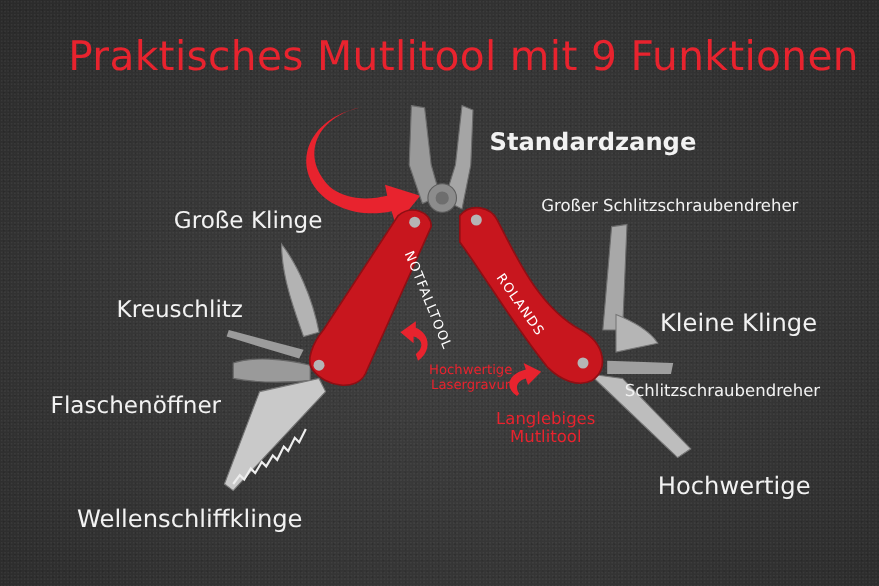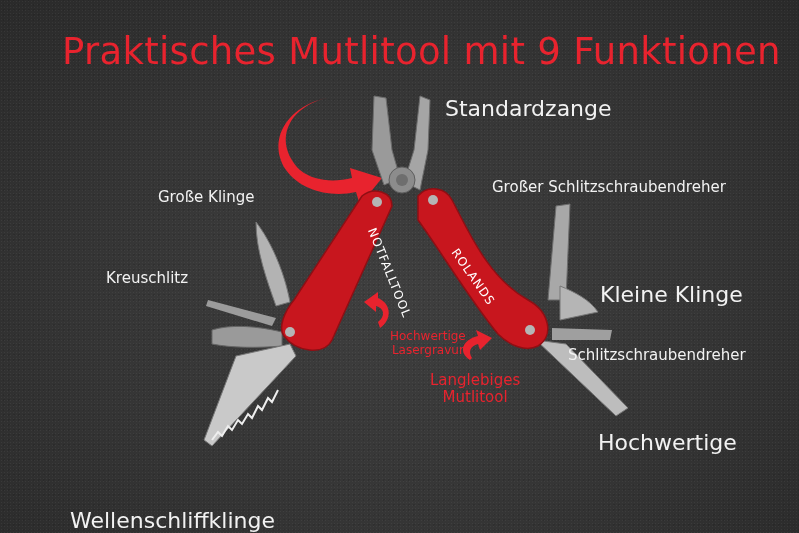--- a/index.html
+++ b/index.html
@@ -23,21 +23,21 @@
   }
   .title {
     position: absolute; left: 62px; top: 30px;
     color: #e8232e; font-size: 37px; letter-spacing: 0.3px;
     font-weight: normal; white-space: nowrap;
   }
   .label {
     position: absolute; color: #f2f2f2; white-space: nowrap; line-height: 1;
   }
   .lg { font-size: 22px; }
-  .md { font-size: 15px; }
+  .md { font-size: 21px; }
   .sm { font-size: 15px; }
   .note {
     position: absolute; color: #e8232e; text-align: center; line-height: 1.15;
     white-space: nowrap;
   }
   .note.a { font-size: 12px; margin-left: 48px; }
   .note.b { font-size: 15px; }
   svg.art { position: absolute; left: 0; top: 0; }
   .handle-text {
     position: absolute; color: #fff; font-size: 12px; letter-spacing: 1px;
@@ -79,30 +79,31 @@
 
     <path d="M378,298 C392,304 392,320 380,328 L378,322 C386,316 384,308 376,306 L376,312 L364,302 L378,292 Z" fill="#e8232e"></path>
     <path d="M470,360 C458,352 462,340 478,336 L476,330 L492,338 L480,350 L478,344 C470,346 468,352 472,358 Z" fill="#e8232e"></path>
   </svg>
 
   <div class="handle-text" style="left:378px; top:226px; transform:rotate(68deg);">NOTFALLTOOL</div>
   <div class="handle-text" style="left:460px; top:246px; transform:rotate(55deg);">ROLANDS</div>
 
   <div class="title">Praktisches Mutlitool mit 9 Funktionen</div>
 
-  <div class="label lg" style="left:445px; top:98px;">Standardzange</div>
+  <div class="label lg" style="left:445px; top:119px;font-weight:bold;">Standardzange</div>
   <div class="label md" style="left:158px; top:190px;">Große Klinge</div>
   <div class="label sm" style="left:492px; top:180px;">Großer Schlitzschraubendreher</div>
   <div class="label lg" style="left:600px; top:284px;">Kleine Klinge</div>
   <div class="label md" style="left:106px; top:271px;">Kreuschlitz</div>
+  <div class="label md" style="left:46px; top:358px;">Flaschenöffner</div>
   <div class="label sm" style="left:568px; top:348px;">Schlitzschraubendreher</div>
   <div class="label lg" style="left:598px; top:432px;">Hochwertige</div>
-  <div class="label lg" style="left:70px; top:462px;margin-top:48px;">Wellenschliffklinge</div>
+  <div class="label lg" style="left:70px; top:462px;">Wellenschliffklinge</div>
 
   <div class="note a" style="left:342px; top:330px;">
     <div>Hochwertige</div>
     <div>Lasergravur</div>
   </div>
-  <div class="note b" style="left:430px; top:372px;">
+  <div class="note b" style="left:451px; top:372px;">
     <div>Langlebiges</div>
     <div>Mutlitool</div>
   </div>
 </div>
 
 </body></html>

